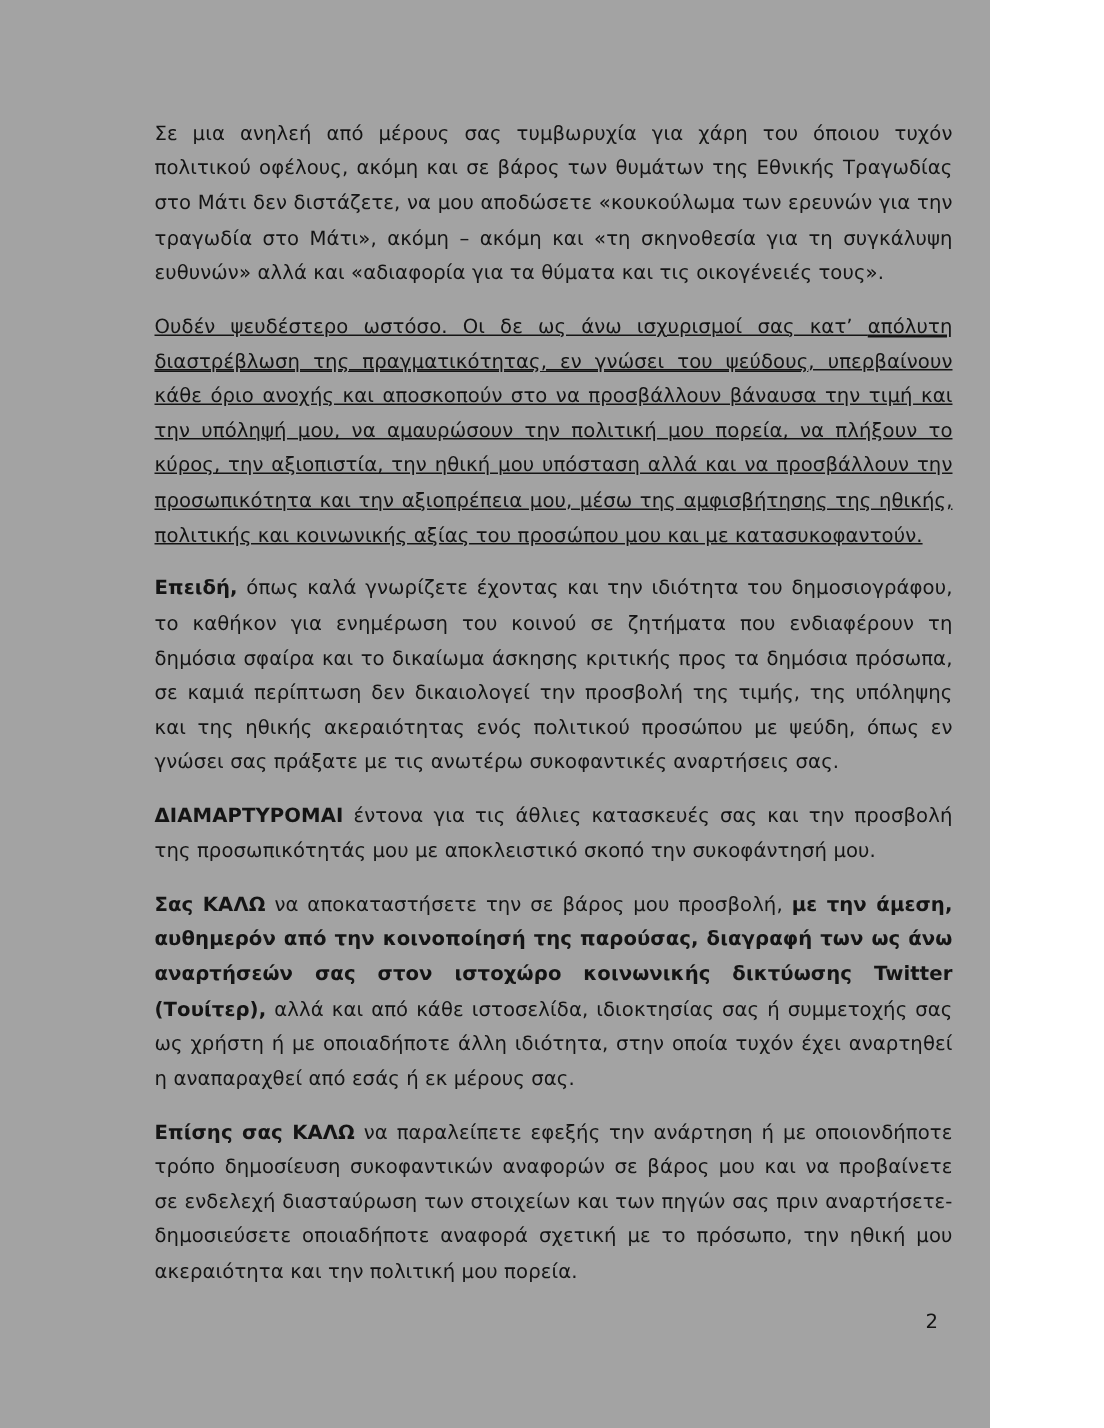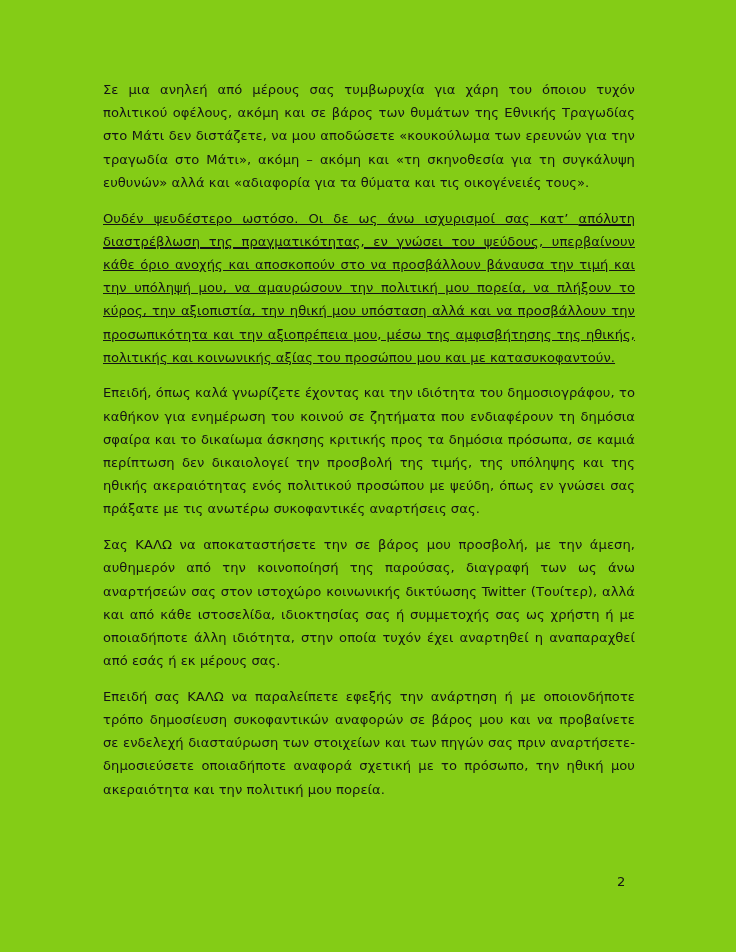--- a/index.html
+++ b/index.html
@@ -9,42 +9,42 @@
   }
   body {
     width: 736px;
     height: 952px;
     font-family: "DejaVu Sans", sans-serif;
     color: #000000;
     -webkit-font-smoothing: antialiased;
   }
   .page {
     position: relative;
-    width: 736px;
+    width: 660px;
     height: 952px;
-    background: #84cc16;
+    background: #a3a3a3;
     box-sizing: border-box;
   }
   .text-body {
     position: absolute;
     left: 103px;
     top: 78px;
     width: 532px;
   }
   p.para {
     margin: 0 0 12.5px 0;
     font-size: 13.1px;
     line-height: 23.2px;
     text-align: justify;
     text-justify: inter-word;
     color: #141414;
     letter-spacing: 0.005em;
   }
   p.para:last-child { margin-bottom: 0; }
-  .b { font-weight: normal; }
+  .b { font-weight: bold; }
   .u { text-decoration: underline; text-underline-offset: 2px; }
   .pagenum {
     position: absolute;
     left: 617px;
     top: 874px;
     font-size: 13.1px;
     line-height: 16px;
     color: #141414;
     font-family: "DejaVu Sans", sans-serif;
   }
@@ -69,26 +69,29 @@
 
     <p class="para p2">
       <span>Ουδέν ψευδέστερο ωστόσο. Οι δε ως άνω ισχυρισμοί σας κατ’  </span><span class="u">απόλυτη διαστρέβλωση της πραγματικότητας,  εν γνώσει του ψεύδους</span><span>, υπερβαίνουν  κάθε όριο ανοχής και αποσκοπούν στο να προσβάλλουν βάναυσα την τιμή και την υπόληψή μου, να αμαυρώσουν την πολιτική μου πορεία, να πλήξουν το κύρος, την αξιοπιστία, την ηθική μου υπόσταση αλλά και να προσβάλλουν την προσωπικότητα και την αξιοπρέπεια μου, μέσω της αμφισβήτησης της ηθικής, πολιτικής και κοινωνικής αξίας του προσώπου μου και με κατασυκοφαντούν.</span>
     </p>
 
     <p class="para p3">
       <span class="b">Επειδή,</span><span> όπως καλά γνωρίζετε έχοντας και την ιδιότητα του δημοσιογράφου,  το καθήκον για ενημέρωση του κοινού σε ζητήματα που ενδιαφέρουν τη δημόσια σφαίρα και το δικαίωμα άσκησης κριτικής προς τα δημόσια πρόσωπα, σε καμιά περίπτωση δεν δικαιολογεί την προσβολή της τιμής, της υπόληψης και της ηθικής ακεραιότητας ενός πολιτικού προσώπου με ψεύδη, όπως εν γνώσει σας πράξατε με τις ανωτέρω συκοφαντικές αναρτήσεις σας.</span>
     </p>
 
 
+    <p class="para p5">
+      <span class="b">ΔΙΑΜΑΡΤΥΡΟΜΑΙ</span><span>   έντονα για τις άθλιες κατασκευές σας και την   προσβολή   της προσωπικότητάς μου  με αποκλειστικό σκοπό την συκοφάντησή μου.</span>
+    </p>
 
     <p class="para p6">
       <span class="b">Σας ΚΑΛΩ</span><span> να αποκαταστήσετε την σε βάρος μου προσβολή, </span><span class="b">με την άμεση, αυθημερόν από την κοινοποίησή της παρούσας, διαγραφή των ως άνω αναρτήσεών σας στον ιστοχώρο κοινωνικής δικτύωσης Twitter (Τουίτερ),</span><span>   αλλά και από κάθε ιστοσελίδα, ιδιοκτησίας σας ή συμμετοχής σας ως χρήστη ή με οποιαδήποτε άλλη ιδιότητα, στην οποία τυχόν έχει αναρτηθεί η αναπαραχθεί από εσάς ή εκ μέρους σας.</span>
     </p>
 
     <p class="para p7">
-      <span class="b">Επειδή σας ΚΑΛΩ</span><span> να παραλείπετε εφεξής την ανάρτηση ή με οποιονδήποτε τρόπο δημοσίευση συκοφαντικών αναφορών σε βάρος μου και να προβαίνετε σε ενδελεχή διασταύρωση των στοιχείων και των πηγών σας πριν αναρτήσετε- δημοσιεύσετε οποιαδήποτε αναφορά σχετική με το πρόσωπο, την ηθική μου ακεραιότητα και την πολιτική μου πορεία.</span>
+      <span class="b">Επίσης σας ΚΑΛΩ</span><span> να παραλείπετε εφεξής την ανάρτηση ή με οποιονδήποτε τρόπο δημοσίευση συκοφαντικών αναφορών σε βάρος μου και να προβαίνετε σε ενδελεχή διασταύρωση των στοιχείων και των πηγών σας πριν αναρτήσετε- δημοσιεύσετε οποιαδήποτε αναφορά σχετική με το πρόσωπο, την ηθική μου ακεραιότητα και την πολιτική μου πορεία.</span>
     </p>
 
   </div>
 
   <div class="pagenum">2</div>
 
 </div>
 
 </body></html>

